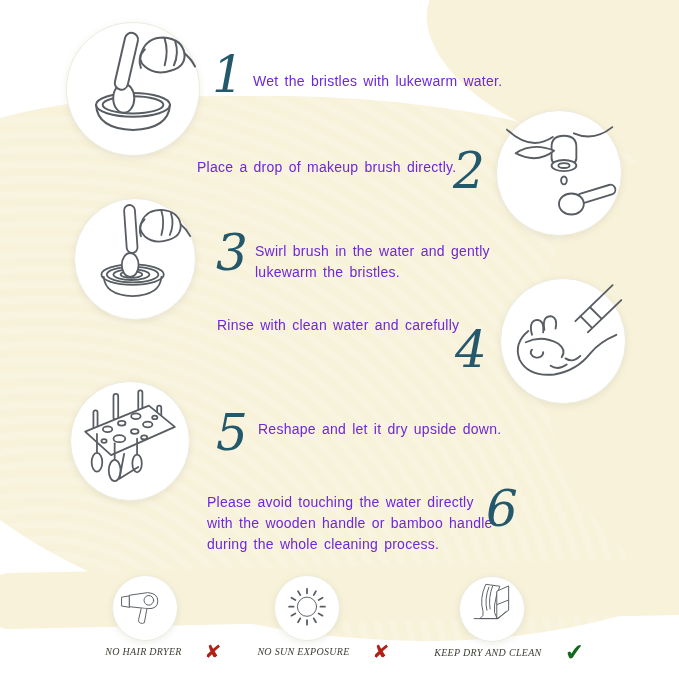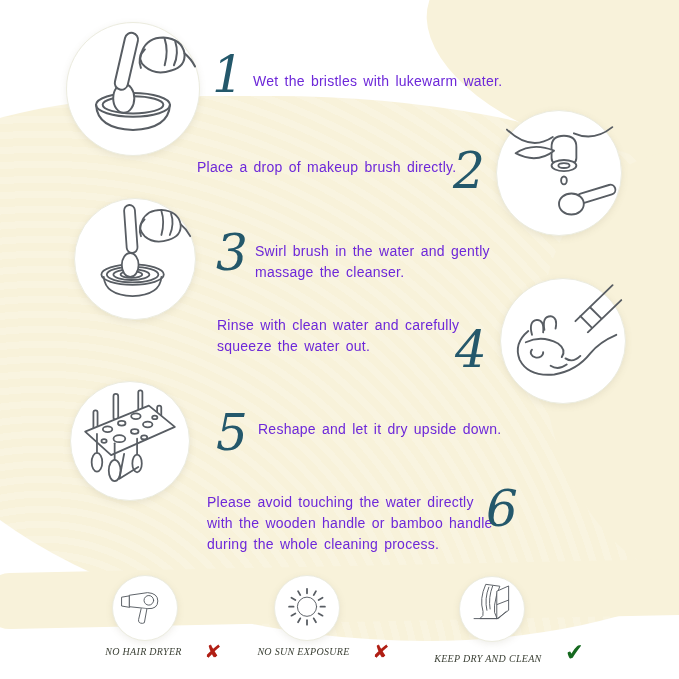--- a/index.html
+++ b/index.html
@@ -123,26 +123,25 @@
       <path class="la-f" d="M56 18 Q60 9 72 9 Q86 10 88 21 Q89 31 78 34 Q66 38 58 31 Q52 25 56 18 Z"></path>
       <path class="la" d="M58 17 Q52 23 55 31"></path>
       <path class="la" d="M72 10 Q75 19 72 30"></path>
       <path class="la" d="M80 12 Q83 21 79 30"></path>
       <path class="la" d="M88 21 Q93 25 96 31"></path>
     </svg>
   </div>
   <div class="step-num" style="left:216px;top:228px;">3</div>
   <div class="step-text" style="left:255px;top:241px;">
     <div>Swirl brush in the water and gently</div>
-    <div>massage the cleanser.</div>
+    <div>lukewarm the bristles.</div>
   </div>
 
   <div class="step-text" style="left:217px;top:315px;">
     <div>Rinse with clean water and carefully</div>
-    <div>squeeze the water out.</div>
   </div>
   <div class="step-num" style="left:455px;top:325px;">4</div>
   <div class="ill-circle" style="left:500px;top:278px;width:124px;height:124px;">
     <svg viewBox="0 0 100 100">
       <path class="la" d="M60 34 L90 5"></path>
       <path class="la" d="M70 43 L97 17"></path>
       <path class="la" d="M64 30 L73 39"></path>
       <path class="la" d="M72 23 L81 32"></path>
       <path class="la-f" d="M22 42 Q10 52 15 65 Q22 79 43 77 Q61 74 72 60 Q79 51 93 45"></path>
       <path class="la-f" d="M25 45 Q22 34 29 33 Q35 33 34 43"></path>
@@ -228,18 +227,18 @@
   </div>
 
   <div class="rule-label-row" style="left:98px;top:642px;width:130px;">
     <span class="rule-label">NO HAIR DRYER</span>
     <span class="rule-mark no">✘</span>
   </div>
   <div class="rule-label-row" style="left:253px;top:642px;width:140px;align-items:center;">
     <span class="rule-label">NO SUN EXPOSURE</span>
     <span class="rule-mark no">✘</span>
   </div>
-  <div class="rule-label-row" style="left:434px;top:641px;width:150px;align-items:flex-end;">
+  <div class="rule-label-row" style="left:434px;top:641px;width:150px;">
     <span class="rule-label">KEEP DRY AND CLEAN</span>
     <span class="rule-mark yes">✔</span>
   </div>
 
 </div>
 
 </body></html>

